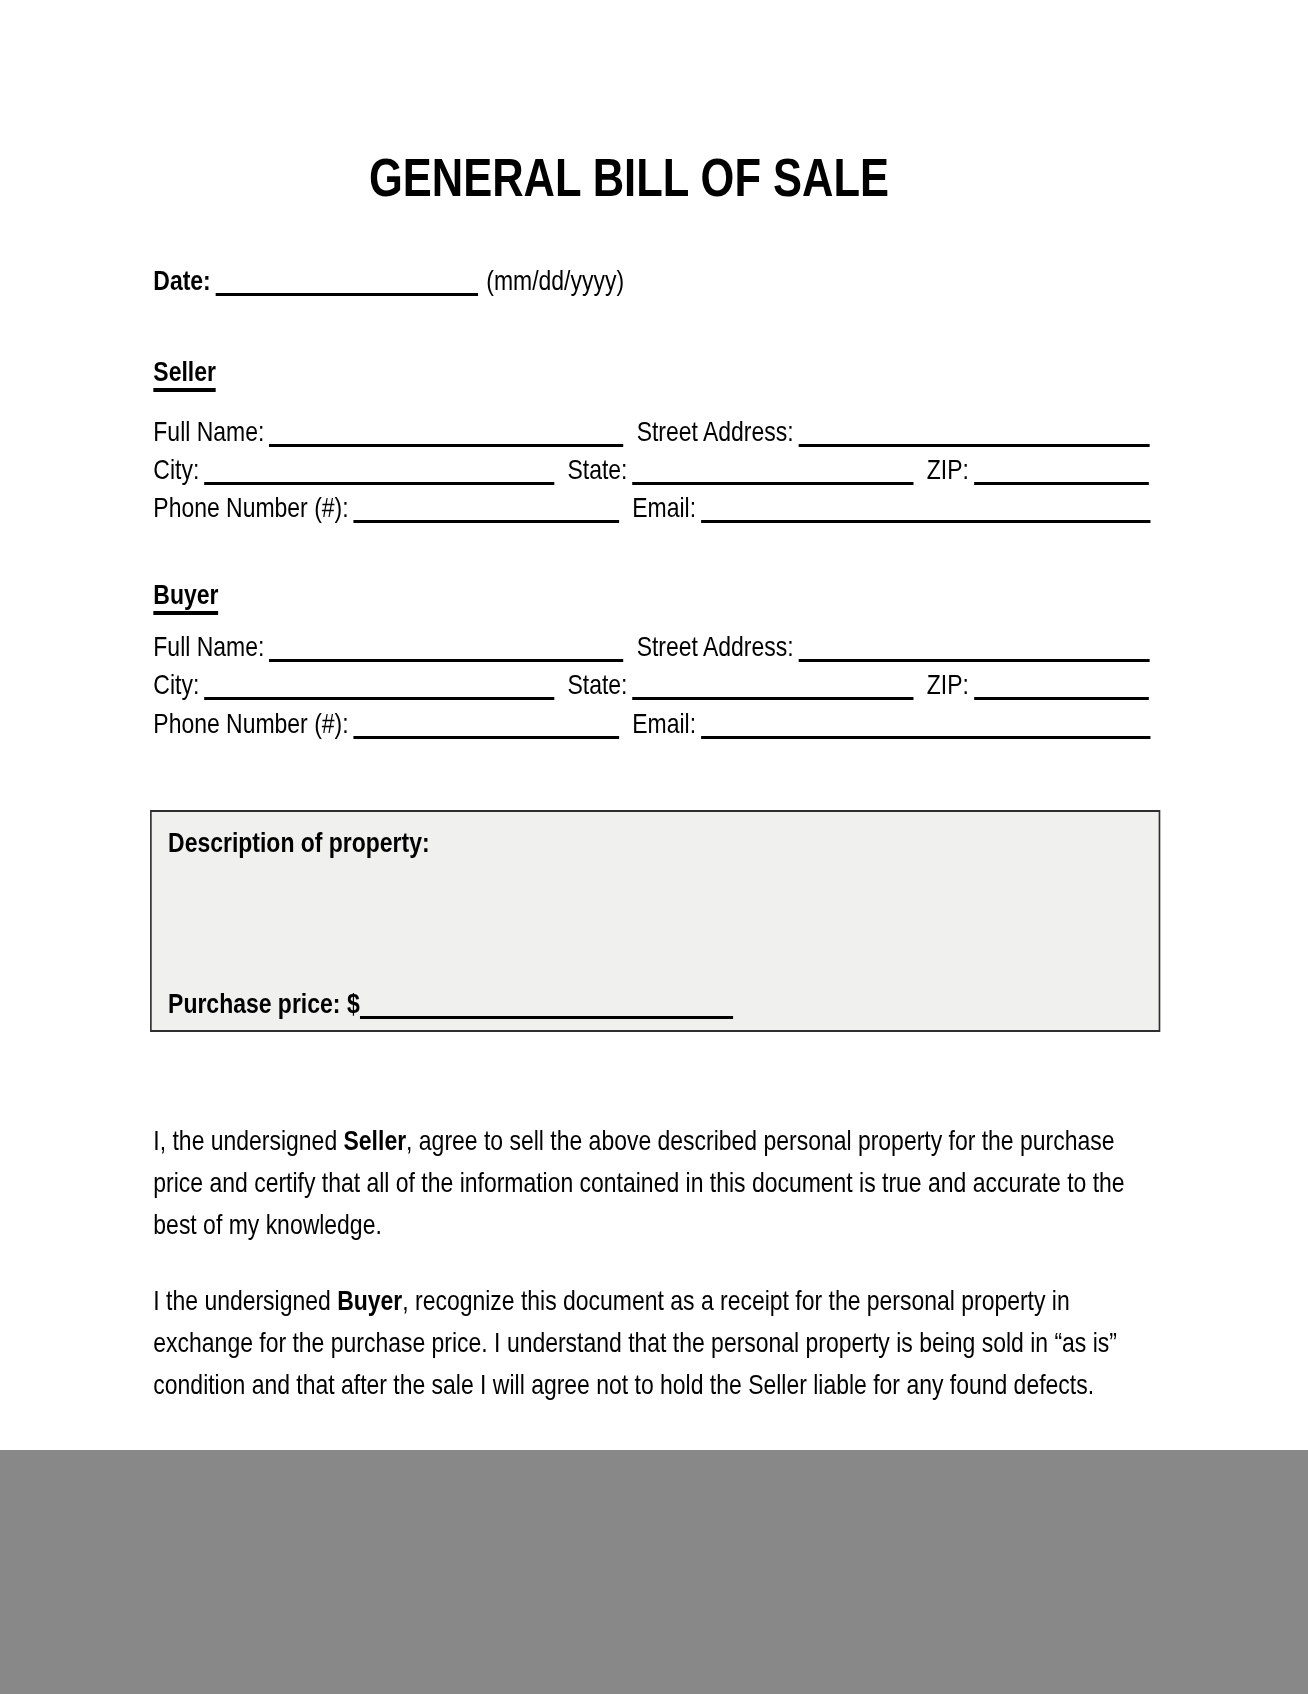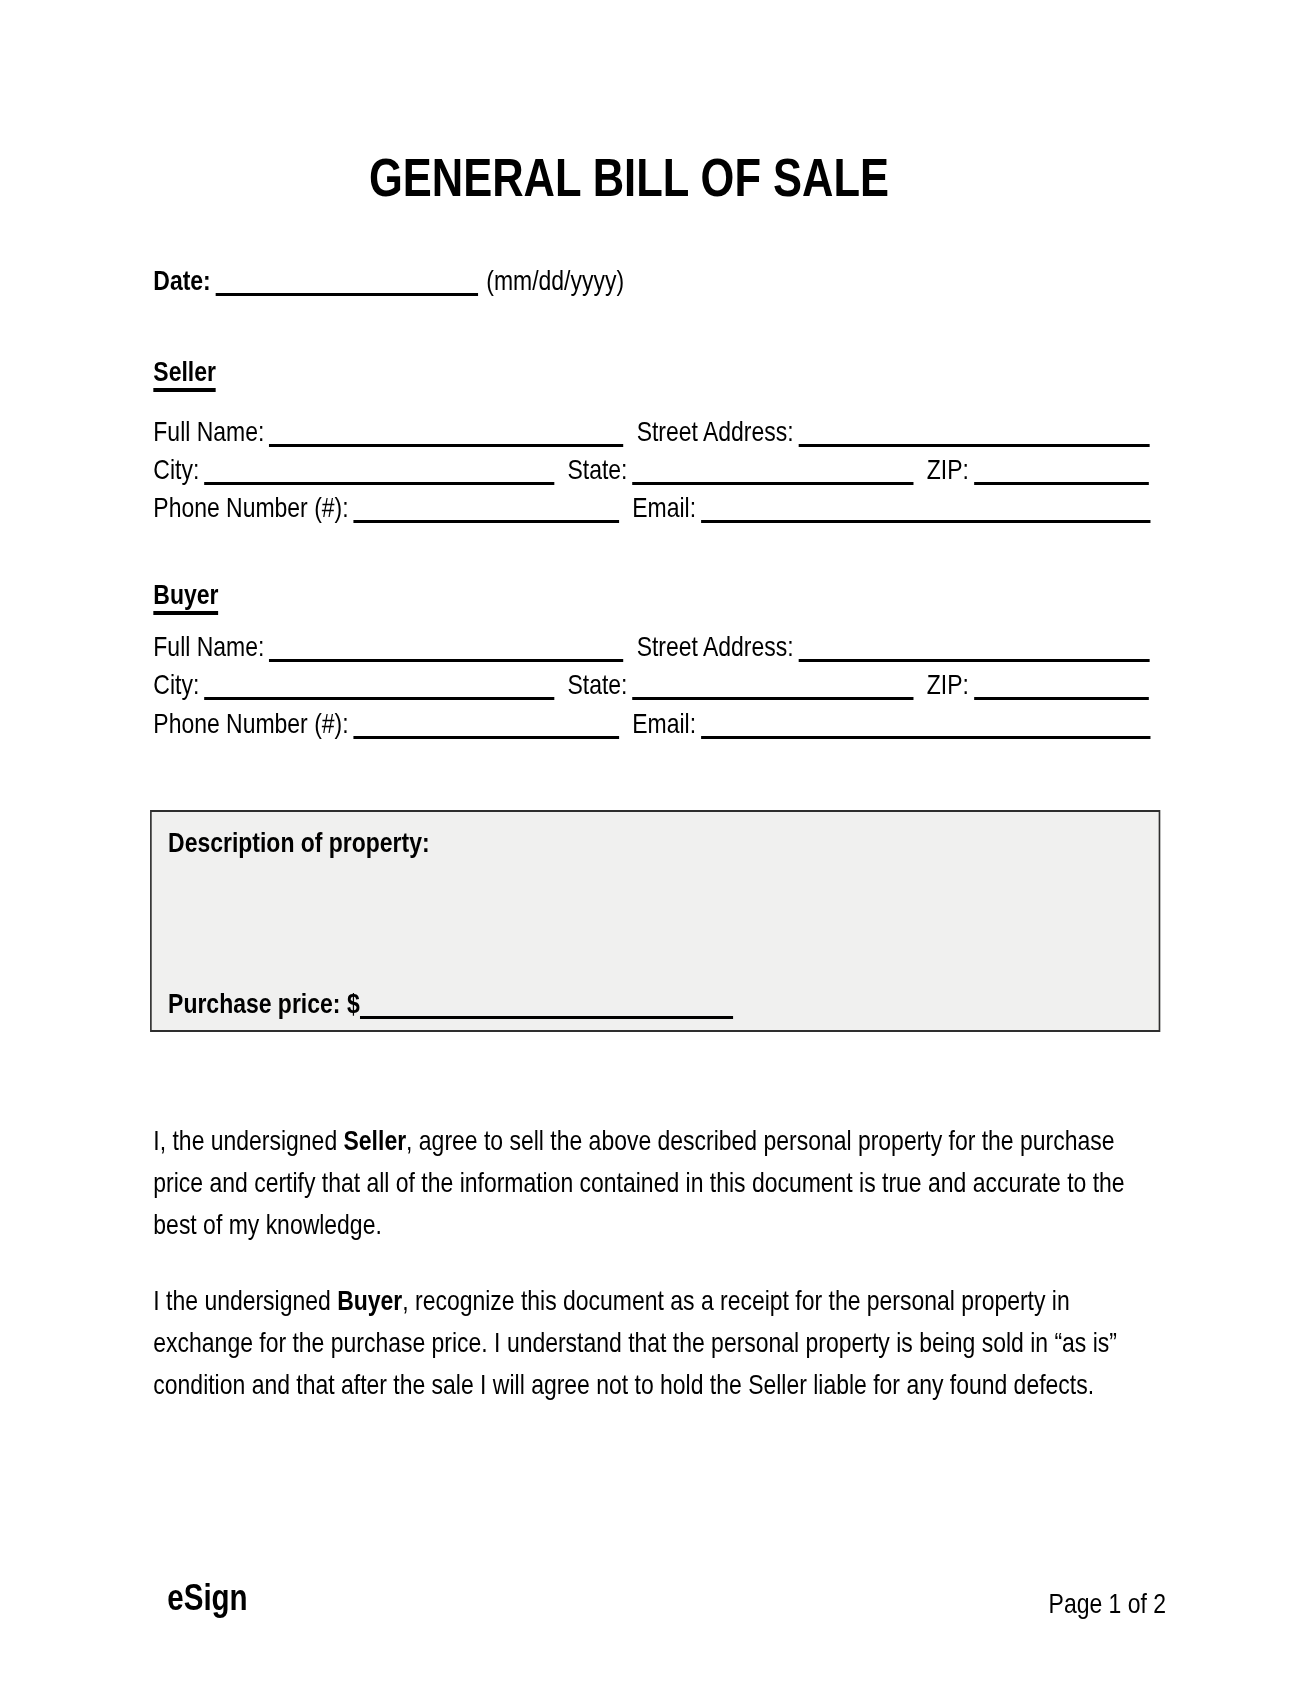--- a/index.html
+++ b/index.html
@@ -1,16 +1,16 @@
 <!DOCTYPE html>
 <html><head>
 <meta charset="utf-8">
 <style>
   html,body{margin:0;padding:0;background:#888;}
-  .page{position:relative;width:1308px;height:1694px;background:#ffffff;margin:0 auto;overflow:hidden;
+  .page{position:relative;width:1308px;height:1450px;background:#ffffff;margin:0 auto;overflow:hidden;
         font-family:"Liberation Sans",sans-serif;color:#000;}
   
   .scale{position:absolute;top:0;left:0;width:1595px;height:1694px;
          transform:scaleX(0.82);transform-origin:0 0;}
   .title{position:absolute;left:187px;top:148px;width:1160px;text-align:center;
          font-size:53px;line-height:60px;font-weight:bold;}
   .row{position:absolute;left:187px;width:1216px;white-space:nowrap;
        font-size:28px;line-height:34px;}
   .b{font-weight:bold;}
   .hd{font-size:28px;font-weight:bold;border-bottom:4px solid #000;padding-bottom:1px;}

